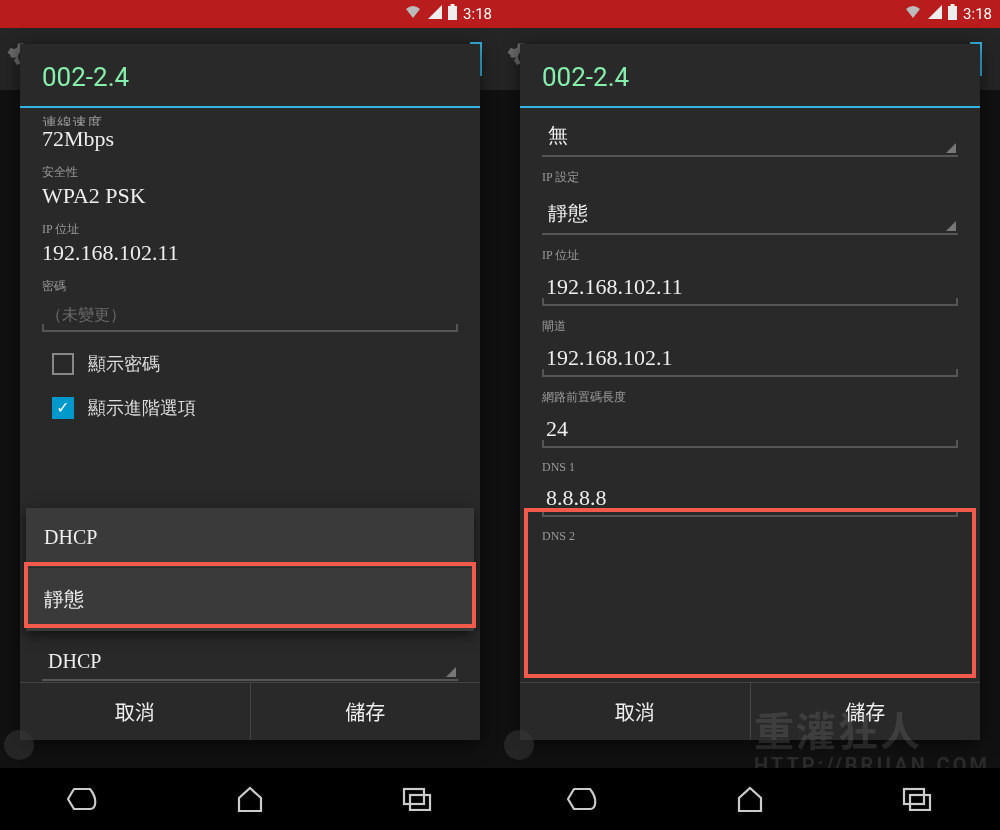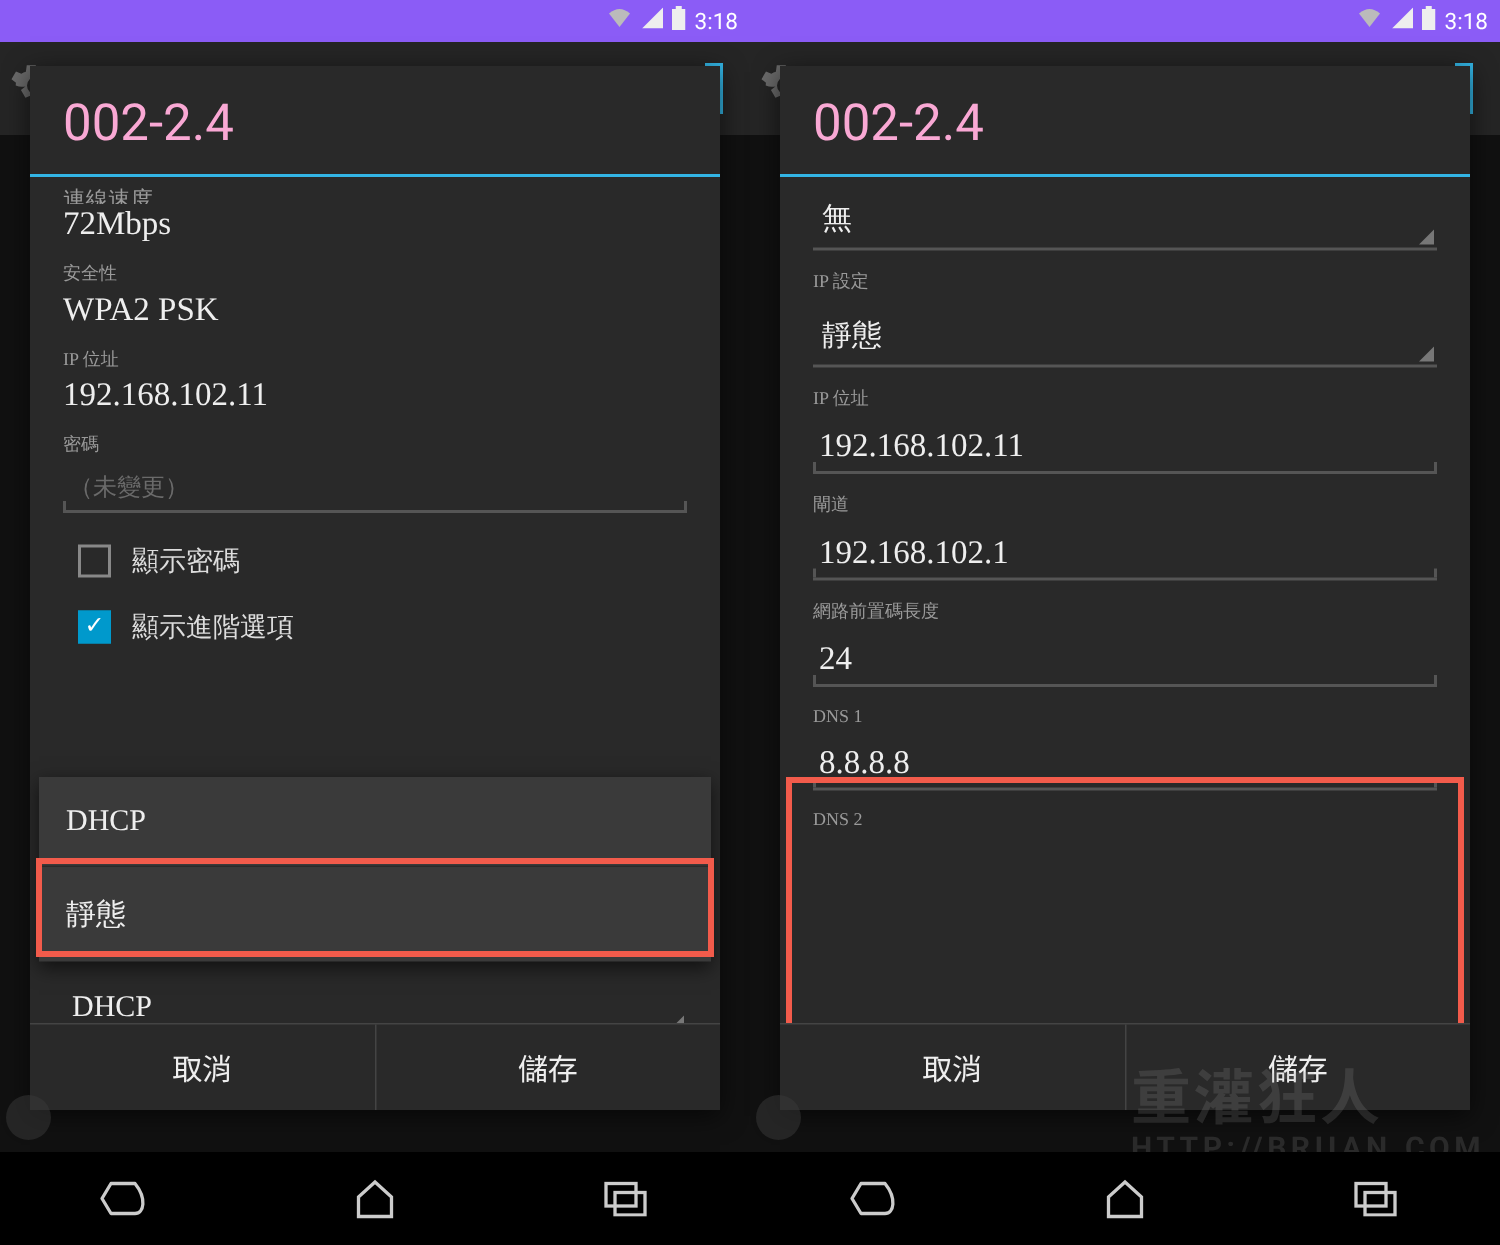--- a/index.html
+++ b/index.html
@@ -15,21 +15,21 @@
     width: 500px;
     height: 830px;
     background: #111;
     position: relative;
     display: flex;
     flex-direction: column;
   }
   
   .statusbar {
     height: 28px;
-    background: #8b5cf6;
+    background: #b91c1c;
     display: flex;
     justify-content: flex-end;
     align-items: center;
     gap: 6px;
     padding: 0 8px;
     color: #fff;
     font-size: 15px;
   }
   
   .bg-header {
@@ -56,22 +56,22 @@
     left: 20px;
     right: 20px;
     bottom: 90px;
     background: #292929;
     box-shadow: 0 4px 16px rgba(0,0,0,.6);
     display: flex;
     flex-direction: column;
     color: #eee;
   }
   .dialog-title {
-    color: #f9a8d4;
-    font-size: 34px;
+    color: #86efac;
+    font-size: 26px;
     padding: 18px 22px 14px;
   }
   .accent-line {
     height: 2px;
     background: #33b5e5;
   }
   .dialog-body {
     flex: 1;
     overflow: hidden;
     padding: 6px 22px 0;

